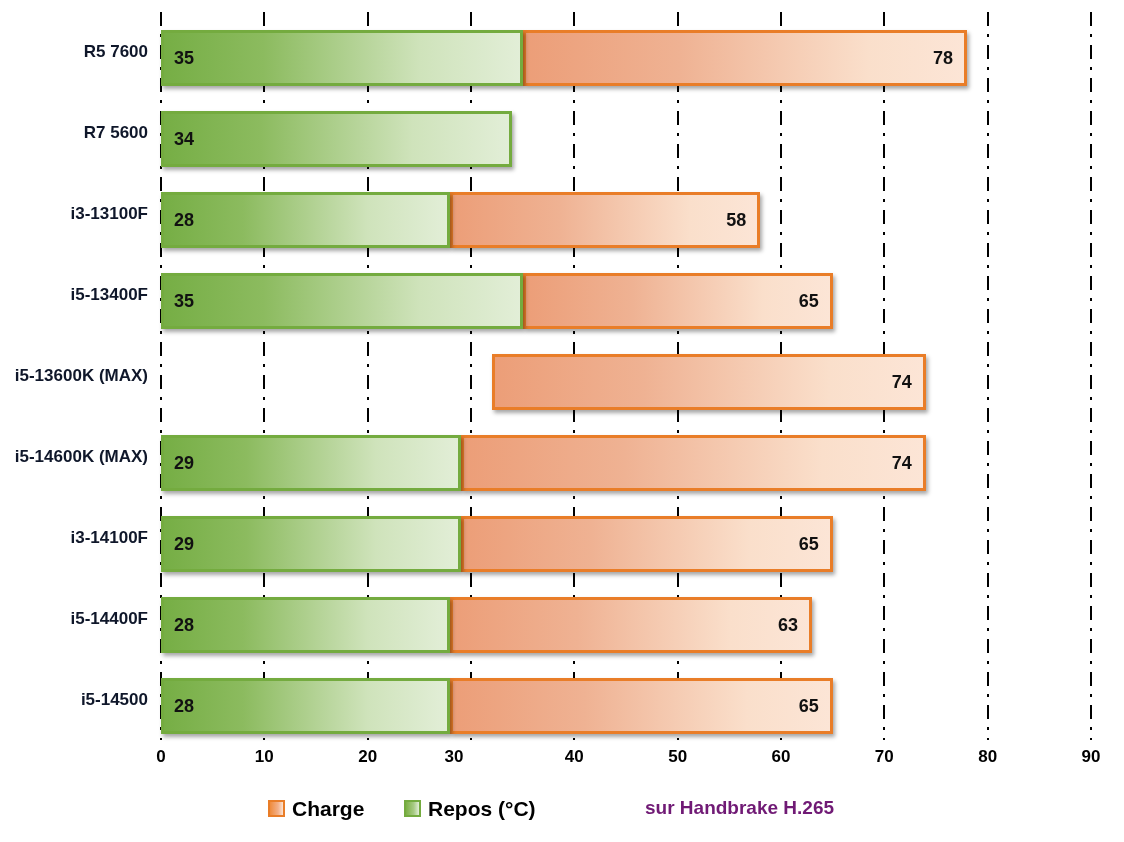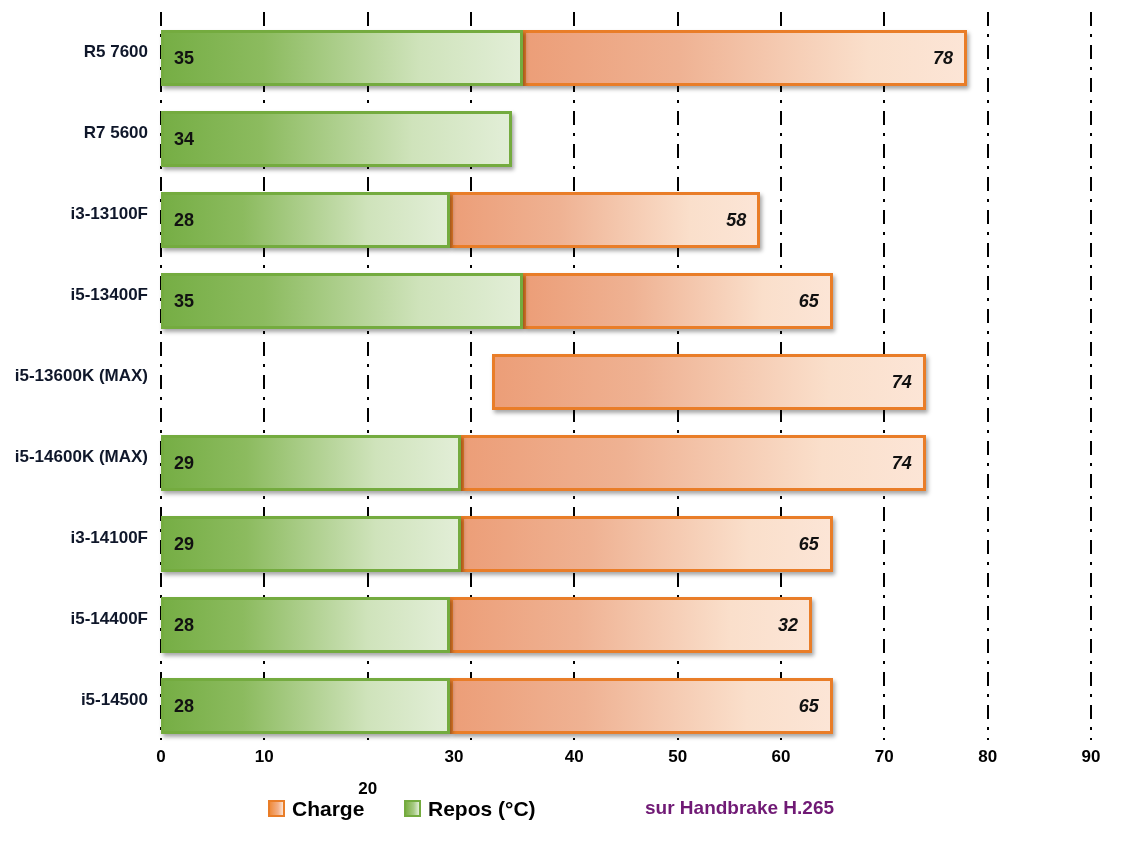--- a/index.html
+++ b/index.html
@@ -74,21 +74,21 @@
   .seg-label {
     position: absolute;
     top: 50%;
     transform: translateY(-50%);
     font-size: 18px;
     font-weight: bold;
     color: #111;
     line-height: 1;
   }
   .seg-green .seg-label { left: 10px; }
-  .seg-orange .seg-label { right: 11px; font-style: italic; }
+  .seg-orange .seg-label { right: 11px; }
   .cat-label-box {
     position: absolute;
     left: 0;
     width: 150px;
     text-align: right;
     font-size: 17px;
     font-weight: bold;
     color: #0f172a;
     white-space: nowrap;
     line-height: 1;
@@ -214,21 +214,21 @@
       <div class="bar-row" style="top: 503.778px; width: 930px;">
         <div class="seg seg-orange" style="left: 299.667px; width: 372px;">
           <span class="seg-label">65</span>
         </div>
         <div class="seg seg-green" style="left: 0px; width: 299.667px;">
           <span class="seg-label">29</span>
         </div>
       </div>
       <div class="bar-row" style="top: 584.667px; width: 930px;">
         <div class="seg seg-orange" style="left: 289.333px; width: 361.667px;">
-          <span class="seg-label">32</span>
+          <span class="seg-label">63</span>
         </div>
         <div class="seg seg-green" style="left: 0px; width: 289.333px;">
           <span class="seg-label">28</span>
         </div>
       </div>
       <div class="bar-row" style="top: 665.556px; width: 930px;">
         <div class="seg seg-orange" style="left: 289.333px; width: 382.333px;">
           <span class="seg-label">65</span>
         </div>
         <div class="seg seg-green" style="left: 0px; width: 289.333px;">
@@ -245,21 +245,21 @@
       <div class="cat-label-box" style="left: 0px; top: 367px; position: absolute; width: 148px;">i5-13600K (MAX)</div>
       <div class="cat-label-box" style="left: 0px; top: 447.889px; position: absolute; width: 148px;">i5-14600K (MAX)</div>
       <div class="cat-label-box" style="left: 0px; top: 528.778px; position: absolute; width: 148px;">i3-14100F</div>
       <div class="cat-label-box" style="left: 0px; top: 609.667px; position: absolute; width: 148px;">i5-14400F</div>
       <div class="cat-label-box" style="left: 0px; top: 690.556px; position: absolute; width: 148px;">i5-14500</div>
     </div>
 
   <div id="xaxis">
       <div class="xtick-label" style="left: 161px;">0</div>
       <div class="xtick-label" style="left: 264.333px;">10</div>
-      <div class="xtick-label" style="left: 367.667px; margin-top: 32px;">20</div>
+      <div class="xtick-label" style="left: 367.667px;">20</div>
       <div class="xtick-label" style="left: 454px;">30</div>
       <div class="xtick-label" style="left: 574.333px;">40</div>
       <div class="xtick-label" style="left: 677.667px;">50</div>
       <div class="xtick-label" style="left: 781px;">60</div>
       <div class="xtick-label" style="left: 884.333px;">70</div>
       <div class="xtick-label" style="left: 987.667px;">80</div>
       <div class="xtick-label" style="left: 1091px;">90</div>
     </div>
 
   <div id="legend">

